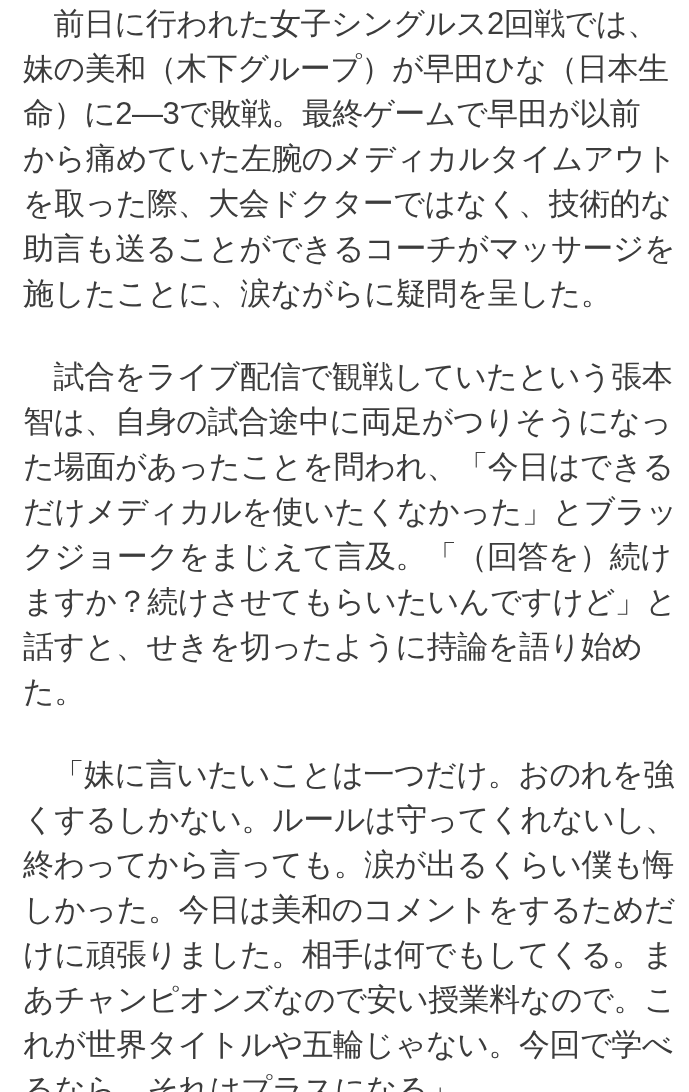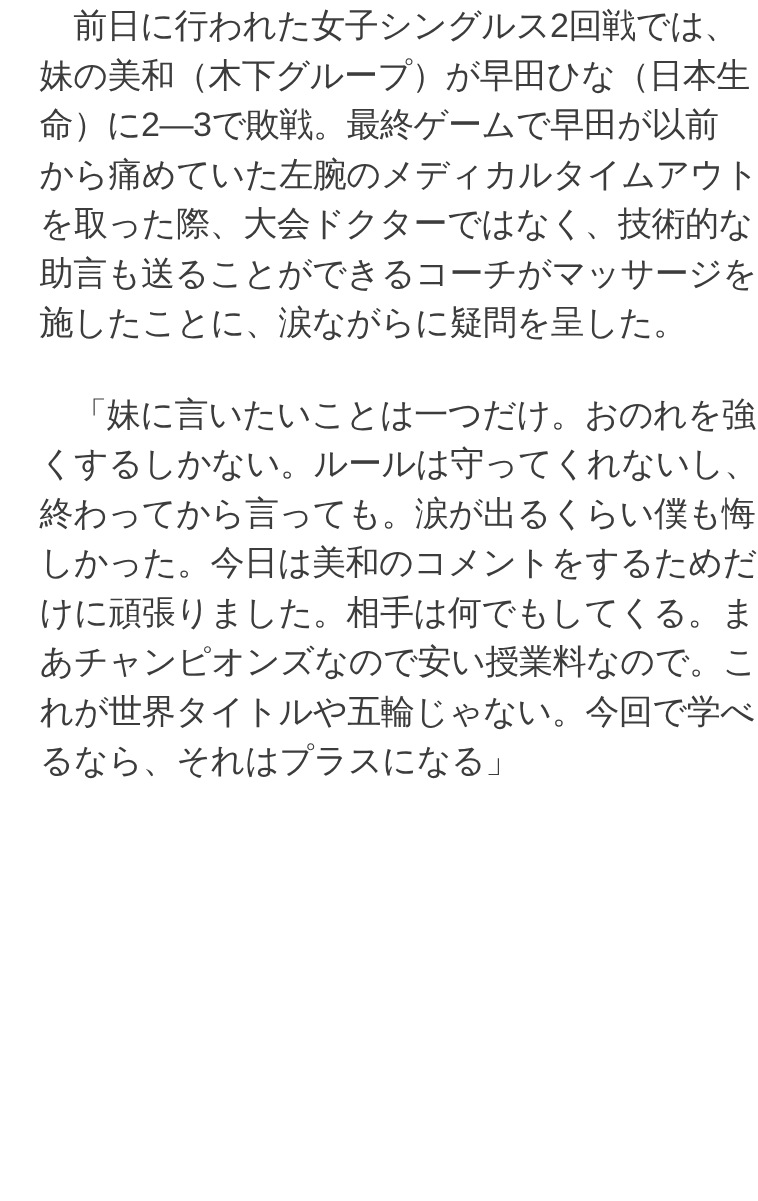--- a/index.html
+++ b/index.html
@@ -10,21 +10,21 @@
     width: 689px;
     height: 1092px;
     overflow: hidden;
     background: var(--bg, #ffffff);
   }
   .article {
     box-sizing: border-box;
     width: 689px;
     height: 1092px;
     overflow: hidden;
-    padding: 1px 10px 0 36px;
+    padding: 1px 10px 0 23px;
     font-family: "Liberation Sans", "DejaVu Sans", sans-serif;
     font-size: 31px;
     line-height: 45px;
     letter-spacing: -0.5px;
     color: var(--fg, #3c3c3c);
     text-align: left;
   }
   .article p {
     margin: 0 0 38px 0;
     white-space: pre; 
@@ -37,20 +37,28 @@
 <body>
 
 <main class="article">
   <p>　前日に行われた女子シングルス2回戦では、
 妹の美和（木下グループ）が早田ひな（日本生
 命）に2―3で敗戦。最終ゲームで早田が以前
 から痛めていた左腕のメディカルタイムアウト
 を取った際、大会ドクターではなく、技術的な
 助言も送ることができるコーチがマッサージを
 施したことに、涙ながらに疑問を呈した。</p>
+  <p>　試合をライブ配信で観戦していたという張本
+智は、自身の試合途中に両足がつりそうになっ
+た場面があったことを問われ、「今日はできる
+だけメディカルを使いたくなかった」とブラッ
+クジョークをまじえて言及。「（回答を）続け
+ますか？続けさせてもらいたいんですけど」と
+話すと、せきを切ったように持論を語り始め
+た。</p>
   <p>　「妹に言いたいことは一つだけ。おのれを強
 くするしかない。ルールは守ってくれないし、
 終わってから言っても。涙が出るくらい僕も悔
 しかった。今日は美和のコメントをするためだ
 けに頑張りました。相手は何でもしてくる。ま
 あチャンピオンズなので安い授業料なので。こ
 れが世界タイトルや五輪じゃない。今回で学べ
 るなら、それはプラスになる」</p>
 </main>
 

